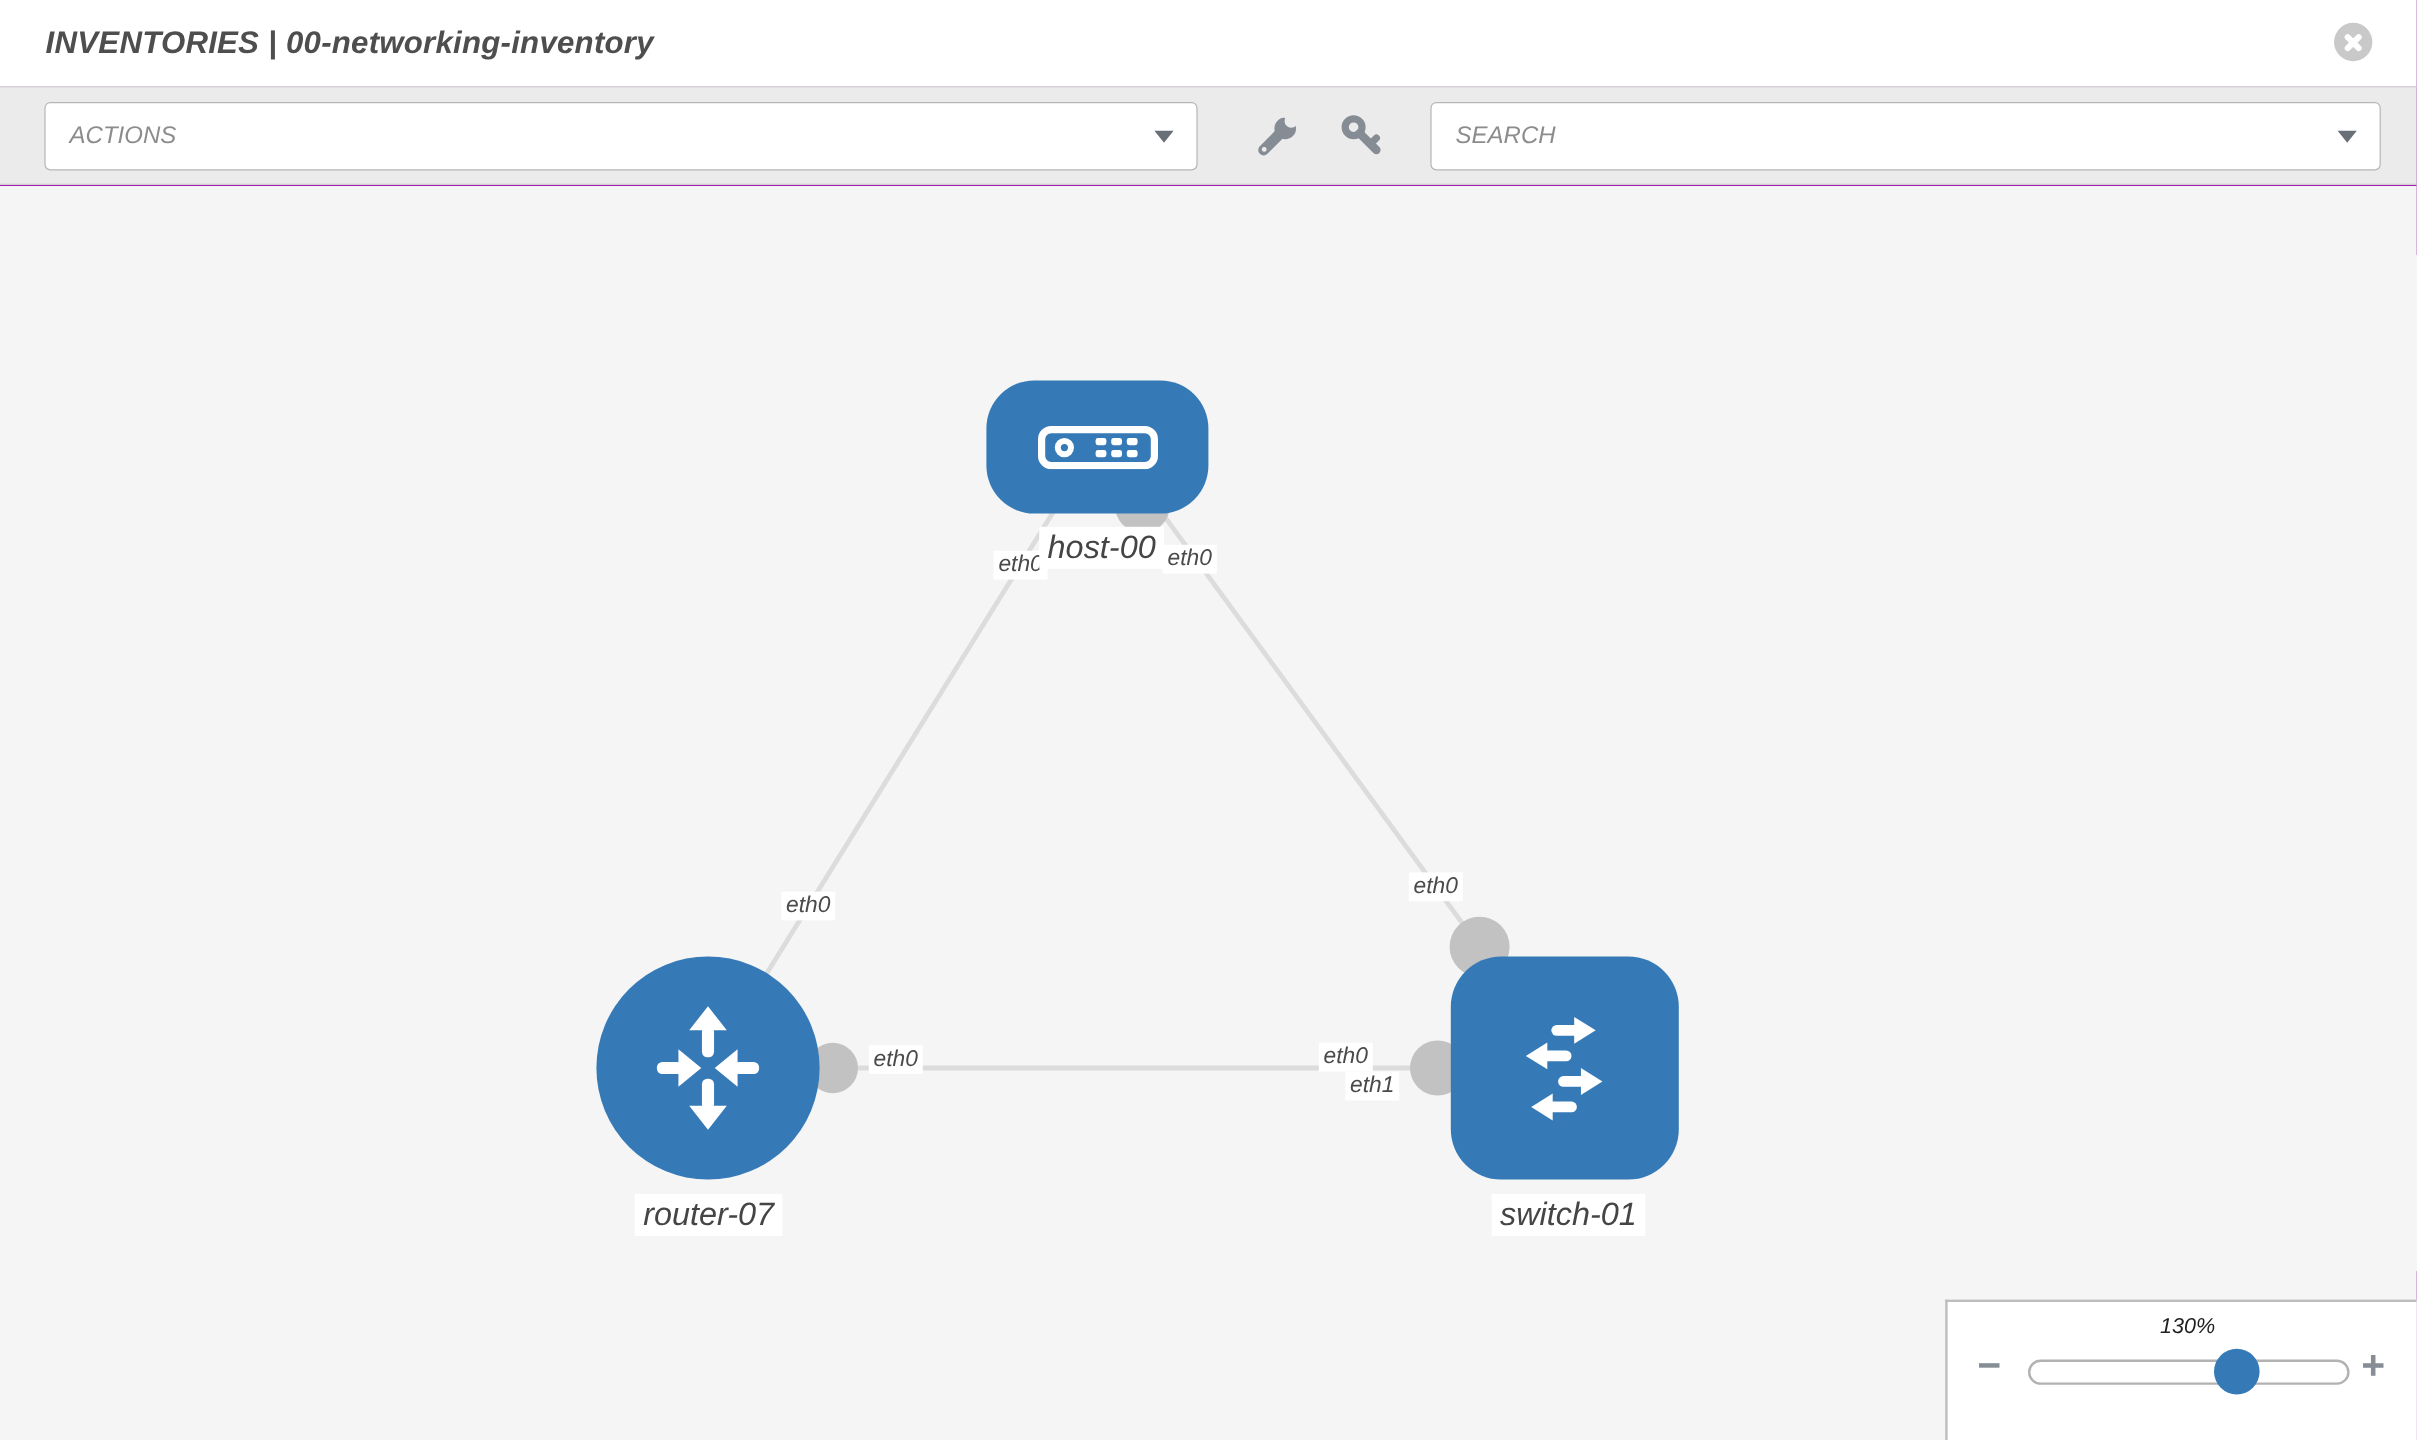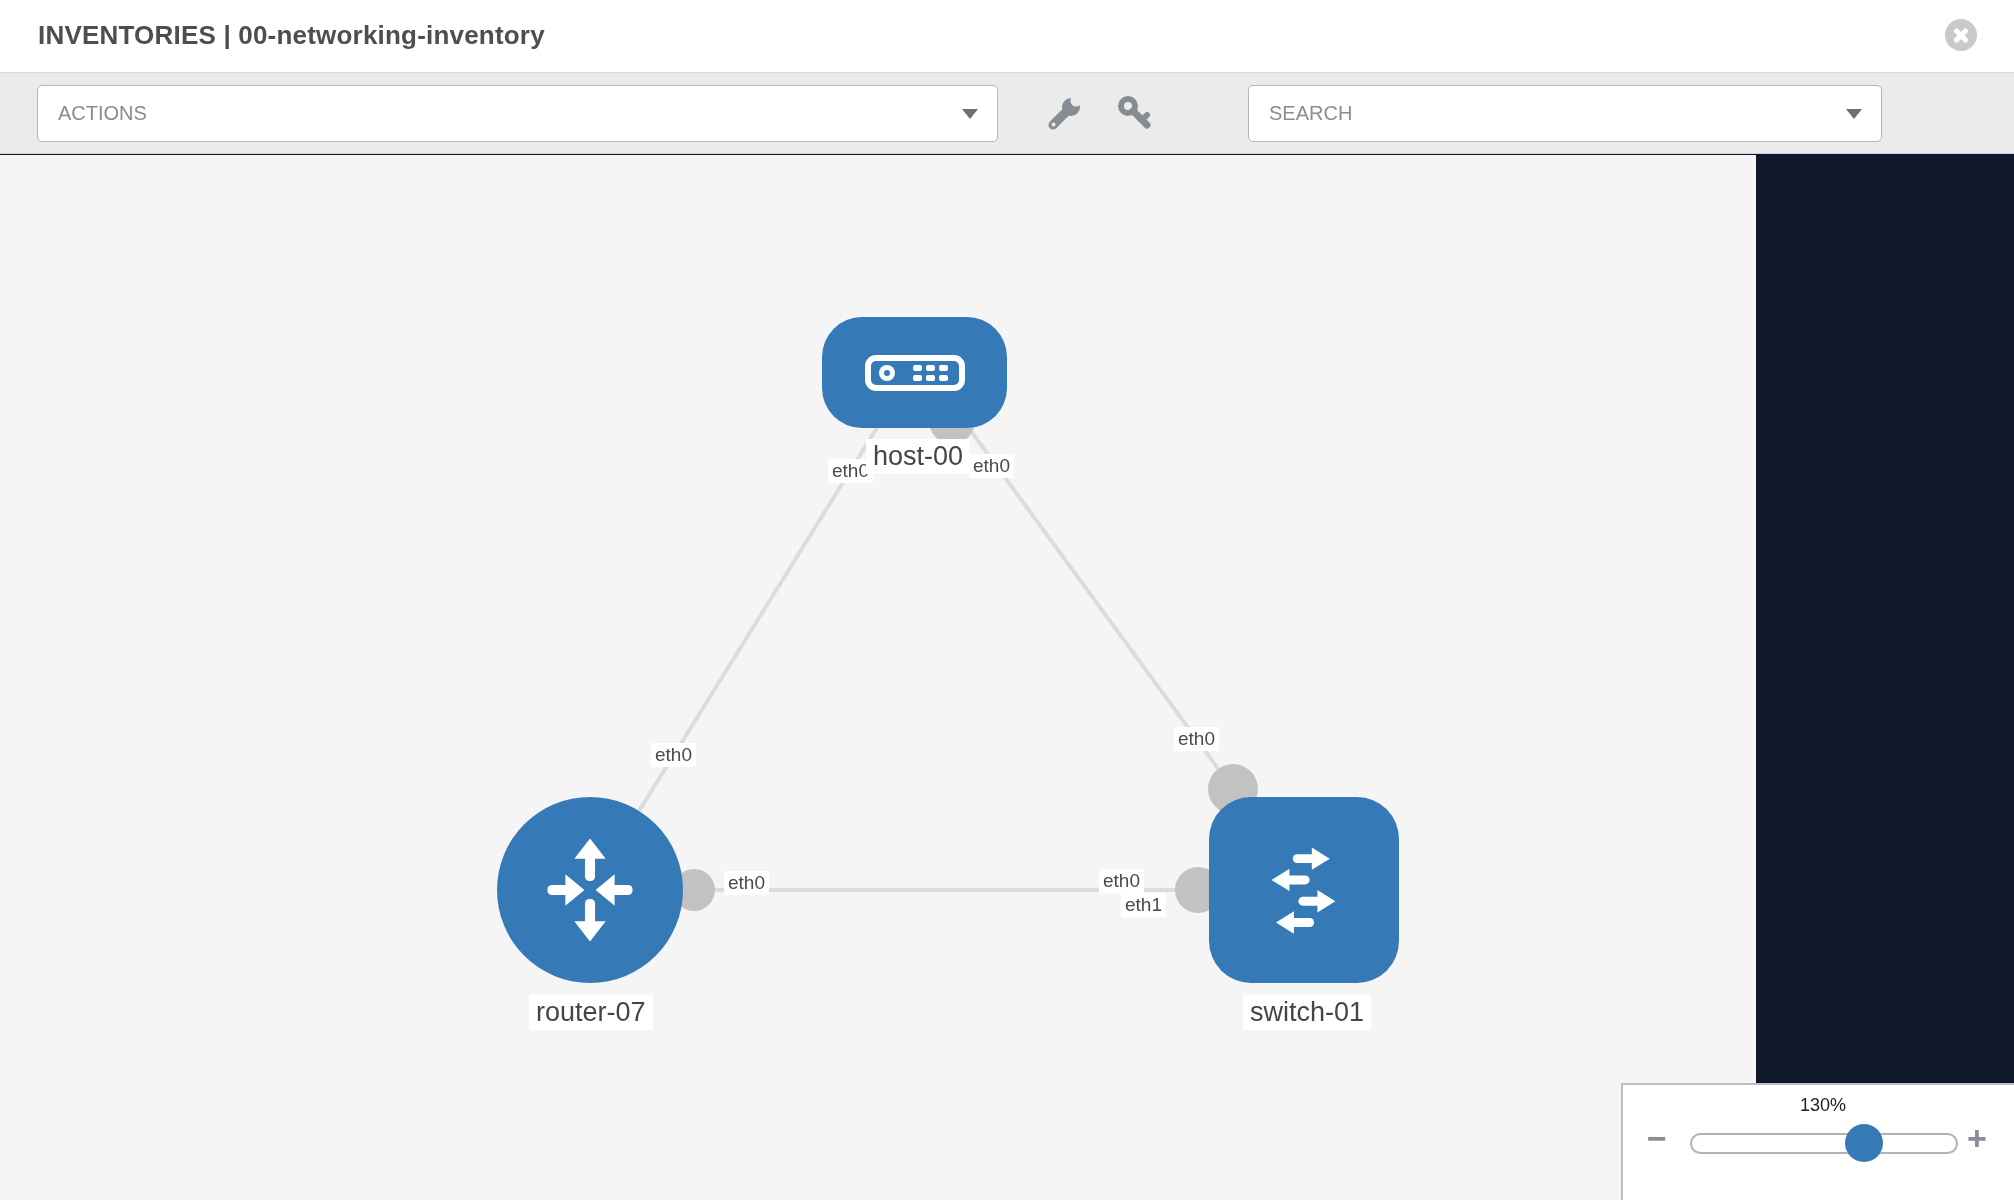--- a/index.html
+++ b/index.html
@@ -1,46 +1,46 @@
 <!DOCTYPE html>
 <html><head>
 <meta charset="utf-8">
 <style>
   html,body{margin:0;padding:0;background:#fff;}
   #app{position:relative;width:2014px;height:1200px;overflow:hidden;
-       font-family:"Liberation Sans",sans-serif;background:#0f172a;}
+       font-family:"Liberation Sans",sans-serif;background:#a21caf;font-style:italic;}
 
   
   .header{position:absolute;left:0;top:0;width:2014px;height:72px;background:#ffffff;}
   .page-title{position:absolute;left:38px;top:20px;font-size:26px;font-weight:bold;
               color:#4e4e4e;letter-spacing:.2px;}
   .close-btn{position:absolute;left:1945px;top:19px;width:32px;height:32px;border-radius:50%;
              background:#c9c9c9;cursor:pointer;}
   .close-btn .bar{position:absolute;left:7px;top:13.5px;width:18px;height:5px;border-radius:3px;
                   background:#ffffff;}
   .close-btn .bar.b1{transform:rotate(45deg);}
   .close-btn .bar.b2{transform:rotate(-45deg);}
 
   
   .toolbar{position:absolute;left:0;top:72px;width:2014px;height:82px;background:#ebebeb;
            border-top:1px solid #d9d9d9;border-bottom:1px solid #d2d2d2;box-sizing:border-box;}
   .select{position:absolute;top:13px;height:57px;background:#ffffff;border:1px solid #b6b6b6;
           border-radius:5px;box-sizing:border-box;display:flex;align-items:center;
           padding-left:20px;font-size:20px;color:#8c8c8c;cursor:pointer;}
   .select.actions{left:37px;width:961px;}
-  .select.search{left:1248px;width:634px;}
+  .select.search{left:1192px;width:792px;}
   .caret{position:absolute;right:19px;top:50%;margin-top:-5px;width:0;height:0;
          border-left:8px solid transparent;border-right:8px solid transparent;
          border-top:10px solid #696f77;}
   .tool-btn{position:absolute;top:94px;width:40px;height:40px;cursor:pointer;}
   .tool-btn.wrench{left:1045px;}
   .tool-btn.key{left:1115px;}
 
   
-  .canvas{position:absolute;left:0;top:155px;width:1756px;height:1045px;background:#f5f5f5;}
+  .canvas{position:absolute;left:0;top:155px;width:2014px;height:1045px;background:#f5f5f5;}
   .graph-svg{position:absolute;left:0;top:0;z-index:1;}
 
   .node{position:absolute;z-index:3;background:#357ab7;display:flex;align-items:center;
         justify-content:center;cursor:pointer;}
   .node.host{left:822px;top:162px;width:185px;height:111px;border-radius:40px;}
   .node.router{left:497px;top:642px;width:186px;height:186px;border-radius:50%;}
   .node.switch{left:1209px;top:642px;width:190px;height:186px;border-radius:42px;}
 
   .chip{position:absolute;z-index:4;background:#ffffff;color:#4a4a4a;font-size:19px;
         line-height:1.15;padding:1px 4px;white-space:nowrap;}

